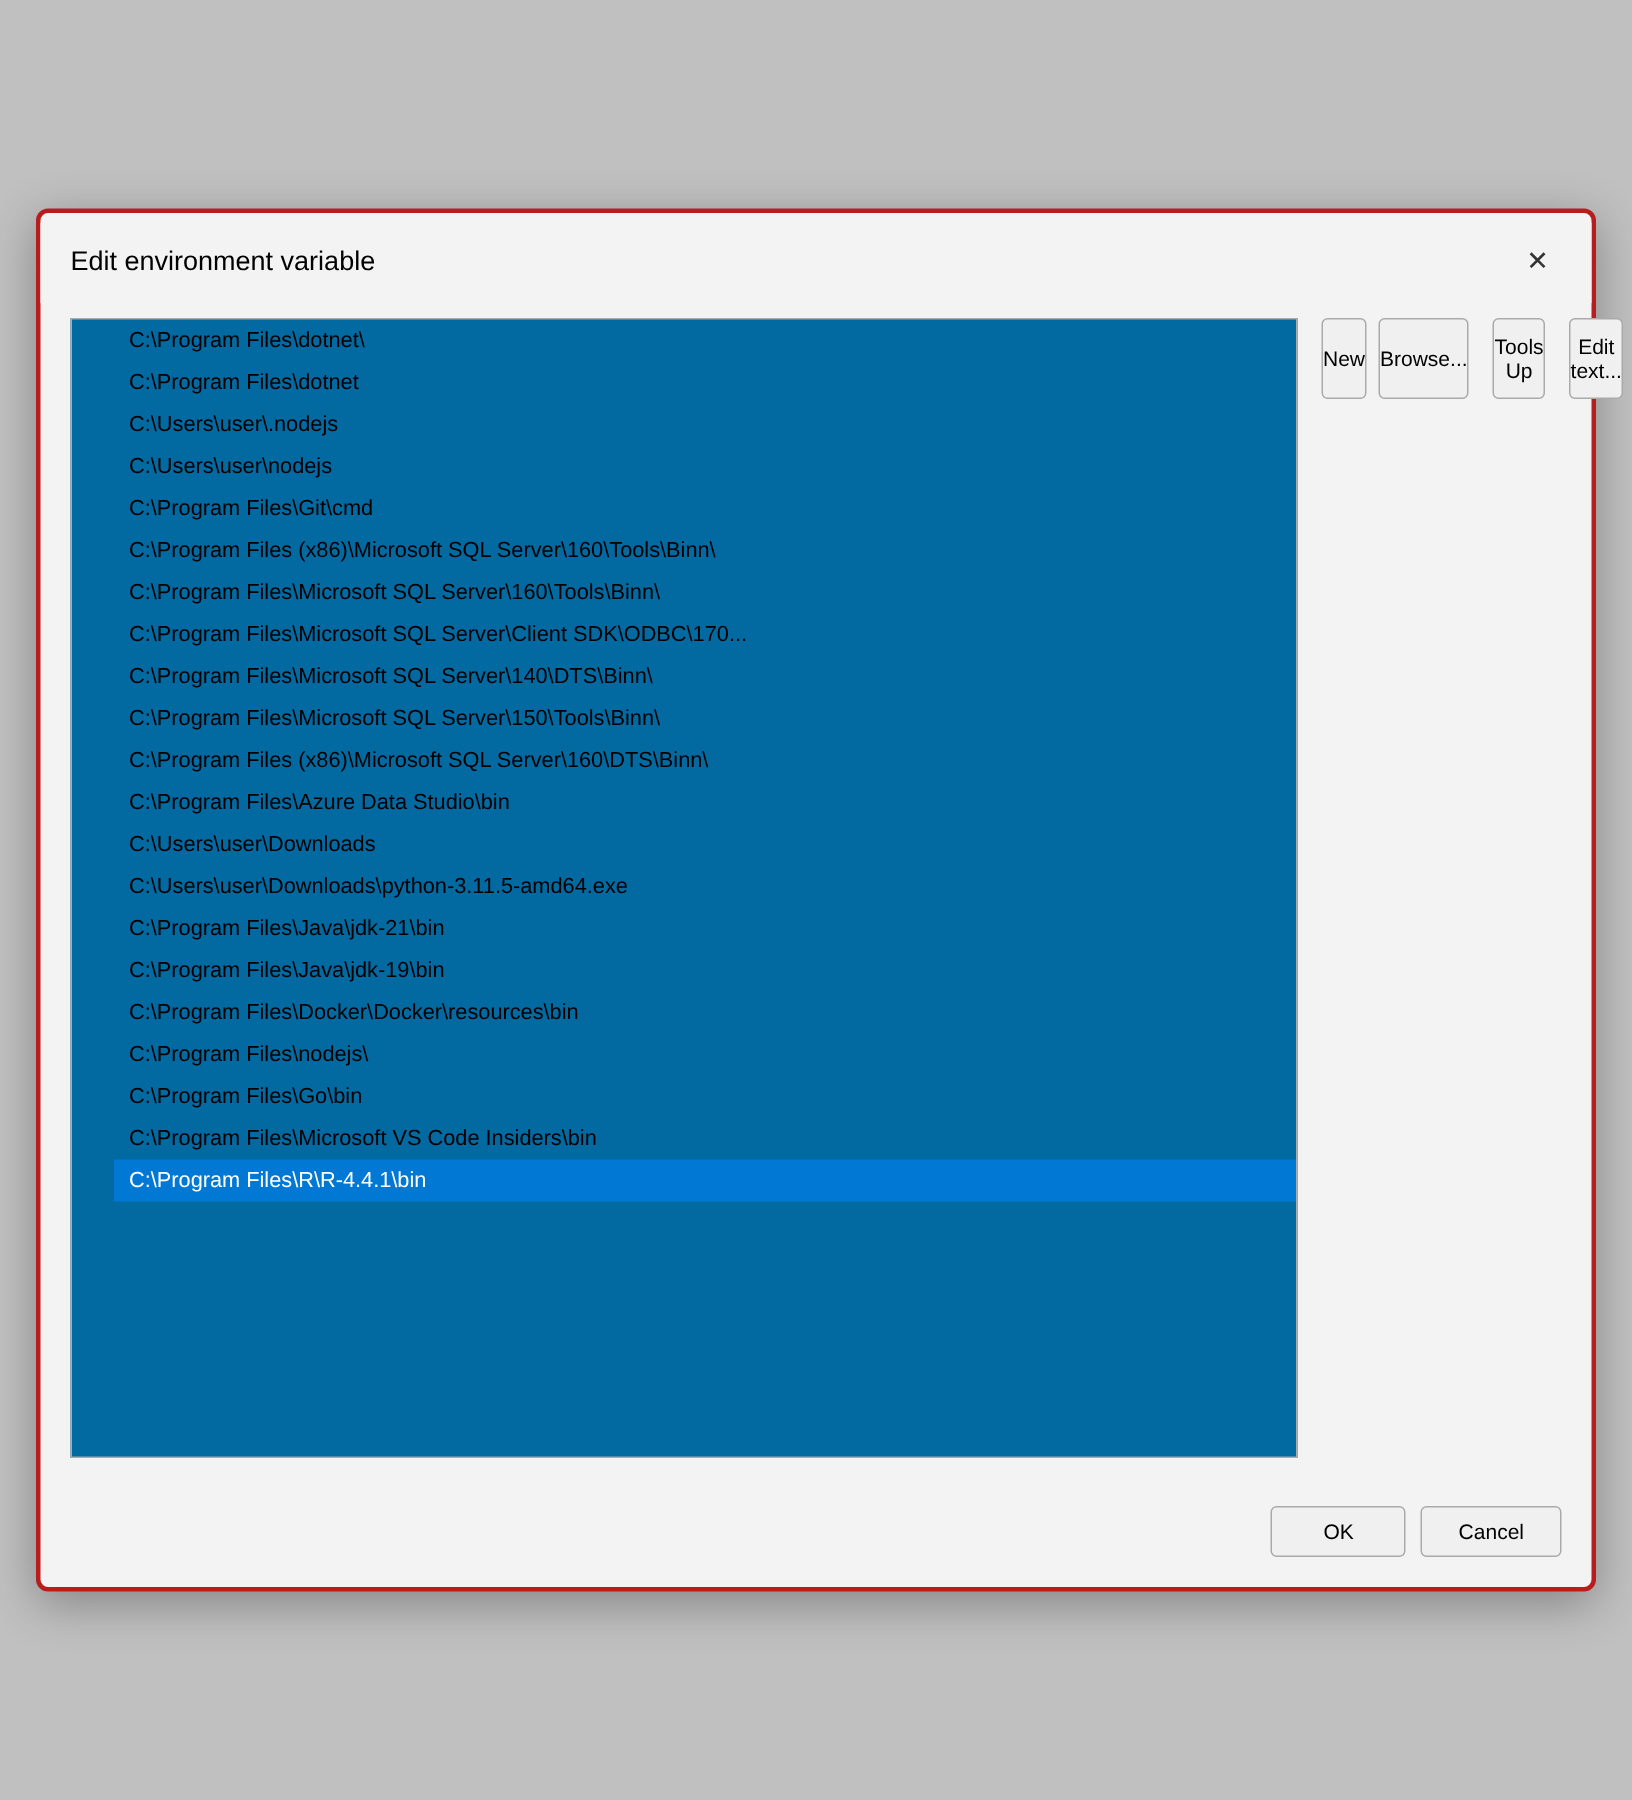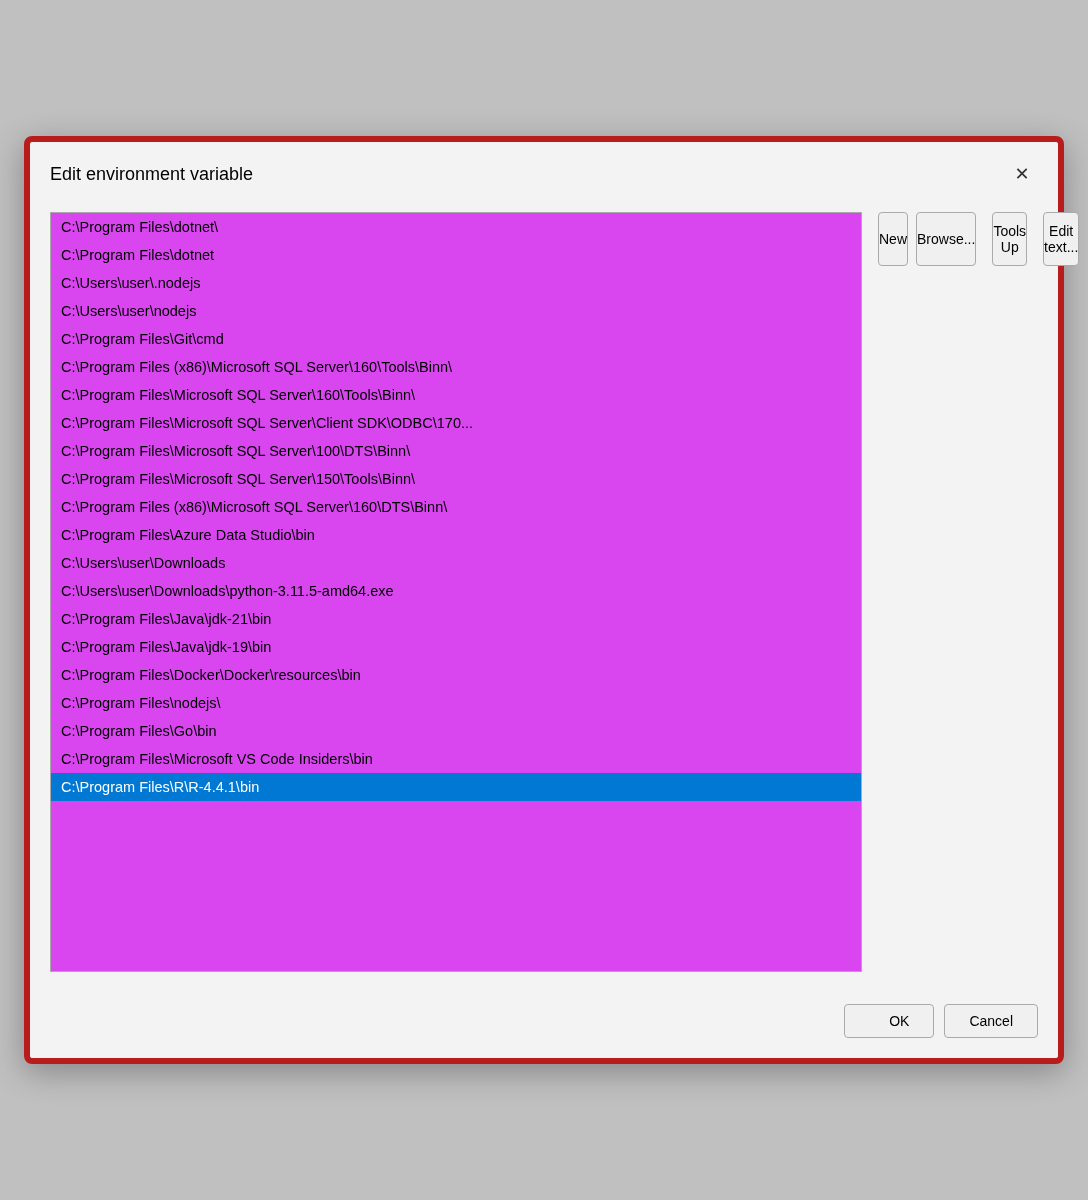--- a/index.html
+++ b/index.html
@@ -13,21 +13,21 @@
       background: #c0c0c0;
       display: flex;
       justify-content: center;
       align-items: center;
       min-height: 100vh;
       width: 1088px;
     }
 
     .dialog {
       background: #f3f3f3;
-      border: 6px solid #b91c1c;
+      border: 3px solid #b91c1c;
       border-radius: 8px;
       width: 1040px;
       padding: 0;
       box-shadow: 0 8px 32px rgba(0,0,0,0.3);
       position: relative;
     }
 
     .title-bar {
       display: flex;
       justify-content: space-between;
@@ -60,24 +60,25 @@
     .dialog-content {
       display: flex;
       padding: 10px 20px 20px 20px;
       gap: 16px;
       align-items: flex-start;
     }
 
     .list-container {
       flex: 1;
       border: 1px solid #aaa;
-      background: #d946ef;
+      background: #0369a1;
       height: 760px;
       overflow-y: scroll;
       overflow-x: hidden;
+      padding-left: 28px;
     }
 
     .list-item {
       padding: 6px 10px;
       font-size: 14.5px;
       color: #000;
       cursor: pointer;
       white-space: nowrap;
       overflow: hidden;
       text-overflow: ellipsis;
@@ -122,21 +123,20 @@
 
     .footer-btn {
       min-width: 90px;
       padding: 8px 24px;
       font-size: 14px;
       background: #f0f0f0;
       border: 1px solid #aaa;
       border-radius: 4px;
       cursor: pointer;
       color: #000;
-      text-align: right;
     }
 
     
     .list-container::-webkit-scrollbar {
       width: 12px;
     }
     .list-container::-webkit-scrollbar-track {
       background: #f0f0f0;
     }
     .list-container::-webkit-scrollbar-thumb {
@@ -157,21 +157,21 @@
     <div class="list-container" id="env-list">
 
     <div class="list-item">C:\Program Files\dotnet\</div>
         <div class="list-item">C:\Program Files\dotnet</div>
         <div class="list-item">C:\Users\user\.nodejs</div>
         <div class="list-item">C:\Users\user\nodejs</div>
         <div class="list-item">C:\Program Files\Git\cmd</div>
         <div class="list-item">C:\Program Files (x86)\Microsoft SQL Server\160\Tools\Binn\</div>
         <div class="list-item">C:\Program Files\Microsoft SQL Server\160\Tools\Binn\</div>
         <div class="list-item">C:\Program Files\Microsoft SQL Server\Client SDK\ODBC\170...</div>
-        <div class="list-item">C:\Program Files\Microsoft SQL Server\100\DTS\Binn\</div>
+        <div class="list-item">C:\Program Files\Microsoft SQL Server\140\DTS\Binn\</div>
         <div class="list-item">C:\Program Files\Microsoft SQL Server\150\Tools\Binn\</div>
         <div class="list-item">C:\Program Files (x86)\Microsoft SQL Server\160\DTS\Binn\</div>
         <div class="list-item">C:\Program Files\Azure Data Studio\bin</div>
         <div class="list-item">C:\Users\user\Downloads</div>
         <div class="list-item">C:\Users\user\Downloads\python-3.11.5-amd64.exe</div>
         <div class="list-item">C:\Program Files\Java\jdk-21\bin</div>
         <div class="list-item">C:\Program Files\Java\jdk-19\bin</div>
         <div class="list-item">C:\Program Files\Docker\Docker\resources\bin</div>
         <div class="list-item">C:\Program Files\nodejs\</div>
         <div class="list-item">C:\Program Files\Go\bin</div>

